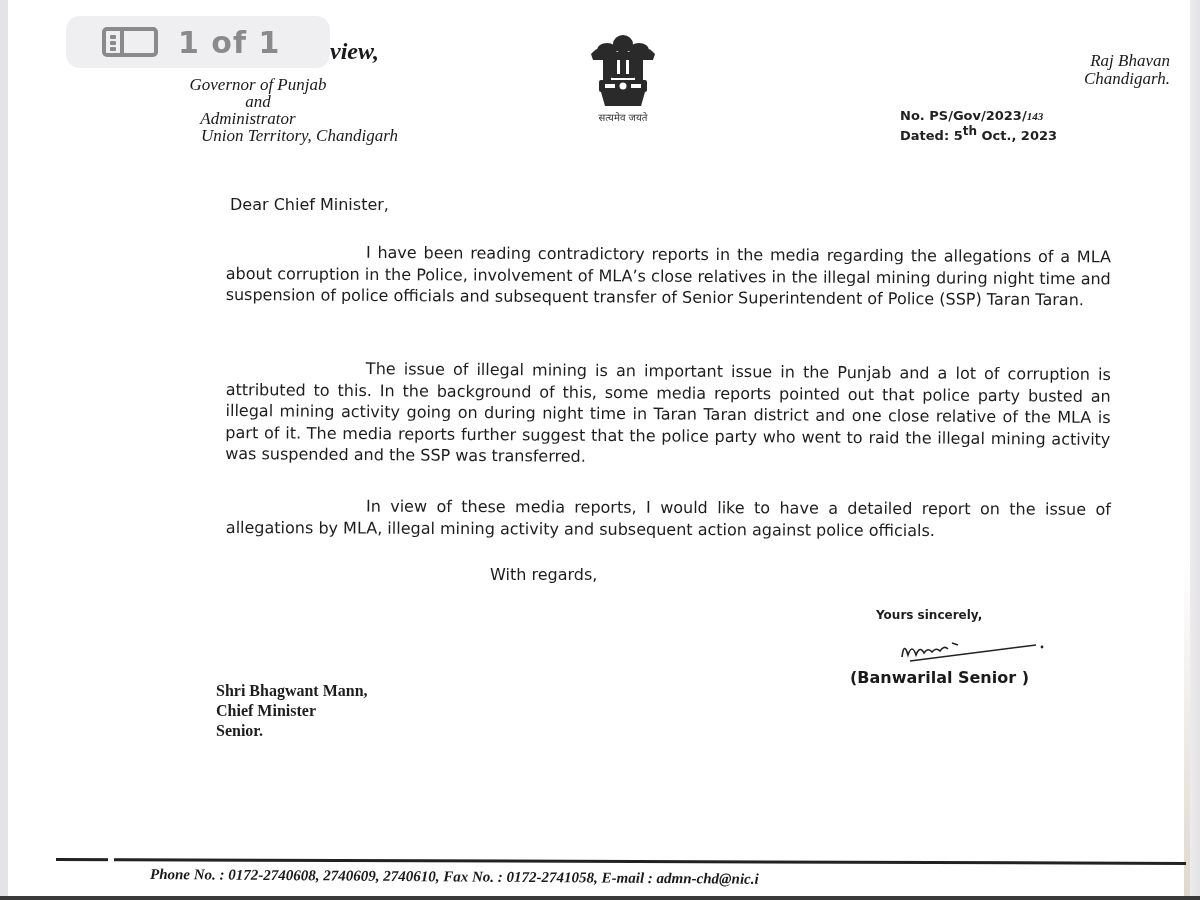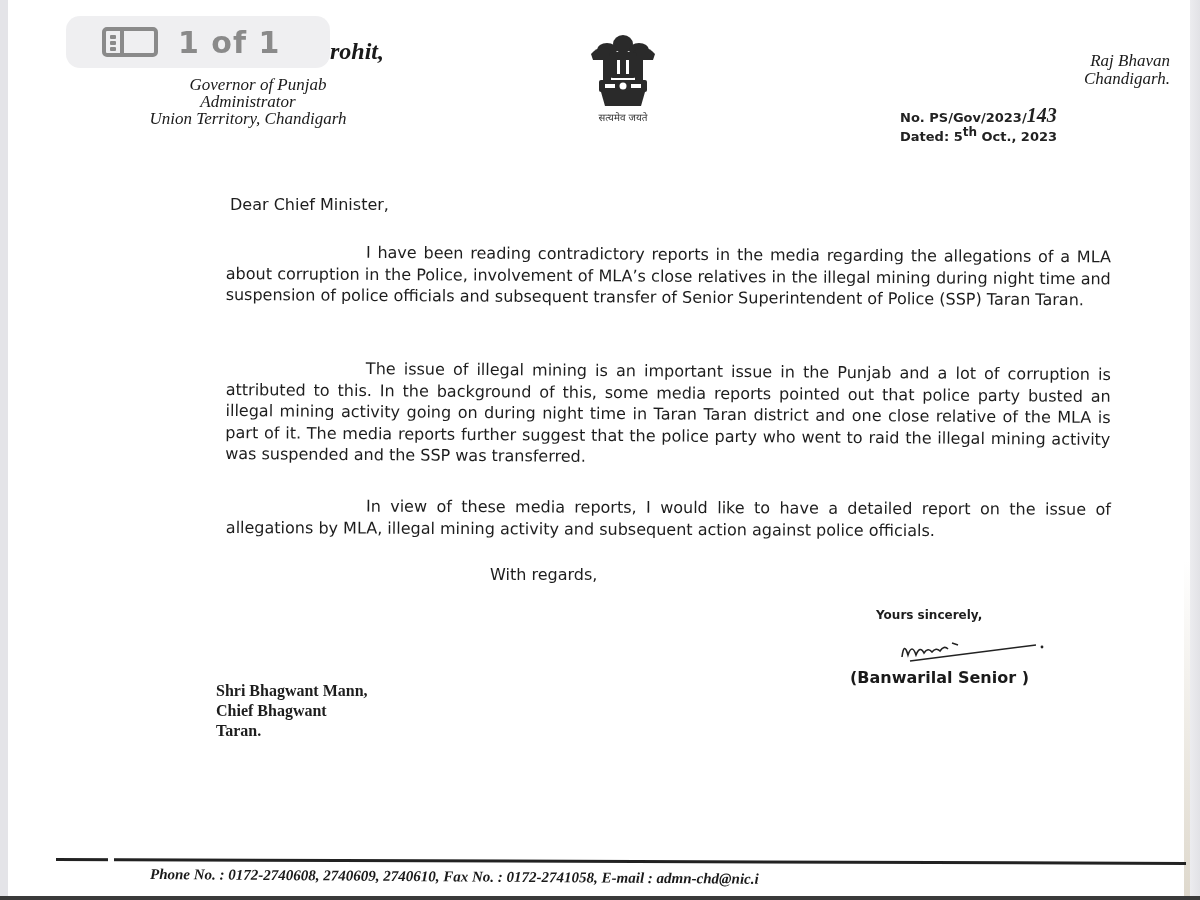--- a/index.html
+++ b/index.html
@@ -25,29 +25,29 @@
   .page-count { font-family: "DejaVu Sans", sans-serif; font-size: 30px; font-weight: bold; color: #8a8a8a; letter-spacing: 1px; }
 
   
   .lh-left { position: absolute; left: 90px; top: 38px; width: 300px; text-align: center; font-family: "Liberation Serif", serif; font-style: italic; }
   .lh-name { font-size: 24px; font-weight: bold; position: absolute; left: 232px; top: 0; white-space: nowrap; }
   .lh-line { font-size: 17px; line-height: 17px; text-align: center; }
   .lh-lines { position: absolute; top: 38px; left: 0; width: 300px; }
   .lh-lines .l1 { margin-left: 20px; }
   .lh-lines .l2 { margin-left: 20px; }
   .lh-lines .l3 { margin-left: 0px; }
-  .lh-lines .l4 { margin-left: 0px; text-align: center; }
+  .lh-lines .l4 { margin-left: 0px; text-align: right; }
 
   .emblem { position: absolute; left: 565px; top: 30px; width: 100px; height: 95px; }
   .emblem-motto { position: absolute; left: 0; top: 80px; width: 100px; text-align: center; font-size: 10px; color: #333; font-family: "DejaVu Sans", sans-serif; }
 
   .lh-right { position: absolute; right: 20px; top: 52px; text-align: right; font-family: "Liberation Serif", serif; font-style: italic; font-size: 17px; line-height: 18px; }
 
   .ref-block { position: absolute; left: 892px; top: 108px; font-family: "DejaVu Sans", sans-serif; font-size: 13px; font-weight: bold; line-height: 15px; color: #222; }
-  .ref-block .hand { font-family: "Liberation Serif", serif; font-style: italic; font-size: 20px; }
+  .ref-block .hand { font-family: "Liberation Serif", serif; font-style: italic; font-size: 11px; }
   .ref-block sup { font-size: 12px; }
 
   
   .letter { position: absolute; left: 210px; top: 195px; width: 900px; font-family: "DejaVu Sans", sans-serif; font-size: 16px; color: #1d1d1d; }
   .salutation { position: absolute; left: 12px; top: 0; white-space: nowrap; }
   .para { position: absolute; left: 8px; width: 885px; line-height: 21.5px; text-align: justify; text-align-last: left; }
   .para .indent { display: inline-block; width: 140px; }
   .p1 { top: 46px; transform: rotate(0.35deg); transform-origin: left top; }
   .p2 { top: 162px; transform: rotate(0.45deg); transform-origin: left top; }
   .p3 { top: 300px; transform: rotate(0.25deg); transform-origin: left top; }
@@ -79,23 +79,24 @@
     <div class="page-pill">
       <div class="sidebar-icon">
         <span class="dot" style="top:4px"></span>
         <span class="dot" style="top:10px"></span>
         <span class="dot" style="top:16px"></span>
       </div>
       <span class="page-count">1 of 1</span>
     </div>
 
     <div class="lh-left">
-      <span class="lh-name">rohit,</span>
+      <span class="lh-name">view,</span>
       <div class="lh-lines">
         <div class="lh-line l1">Governor of Punjab</div>
+        <div class="lh-line l2">and</div>
         <div class="lh-line l3">Administrator</div>
         <div class="lh-line l4">Union Territory, Chandigarh</div>
       </div>
     </div>
 
     <div class="emblem">
       <svg width="100" height="80" viewBox="0 0 100 80">
         <g fill="#2a2a2a">
 
           <ellipse cx="50" cy="14" rx="10" ry="9"></ellipse>
@@ -153,22 +154,22 @@
         <path d="M6 22 Q8 6 12 20 Q16 8 20 20 Q24 10 28 18 Q32 12 36 17 Q40 12 44 16 Q48 10 52 14" stroke="#222" stroke-width="1.6" fill="none"></path>
         <path d="M14 26 L140 10" stroke="#222" stroke-width="1.6" fill="none"></path>
         <circle cx="146" cy="12" r="1.4" fill="#222"></circle>
         <path d="M56 8 L62 10" stroke="#222" stroke-width="1.4"></path>
       </svg>
     </div>
     <div class="signer">(Banwarilal Senior )</div>
 
     <div class="addressee">
       <div>Shri  Bhagwant Mann,</div>
-      <div>Chief Bhagwant</div>
-      <div>Taran.</div>
+      <div>Chief Minister</div>
+      <div>Senior.</div>
     </div>
 
     <div class="footer-rule"></div>
     <div class="footer-rule-gap"></div>
     <div class="footer-text">Phone No. : 0172-2740608, 2740609, 2740610, Fax No. : 0172-2741058, E-mail : admn-chd@nic.i</div>
   </div>
 
   <div class="bottom-strip"></div>
 </div>
 

